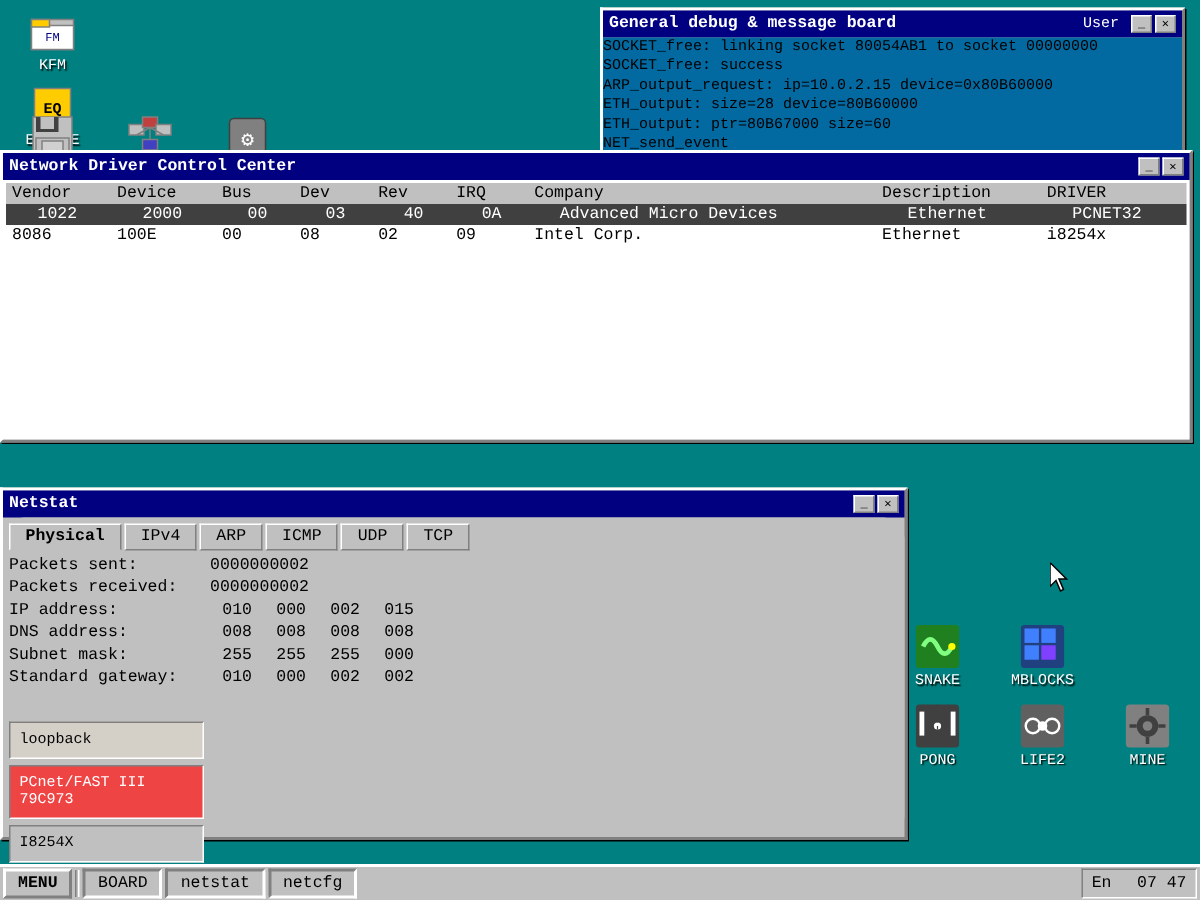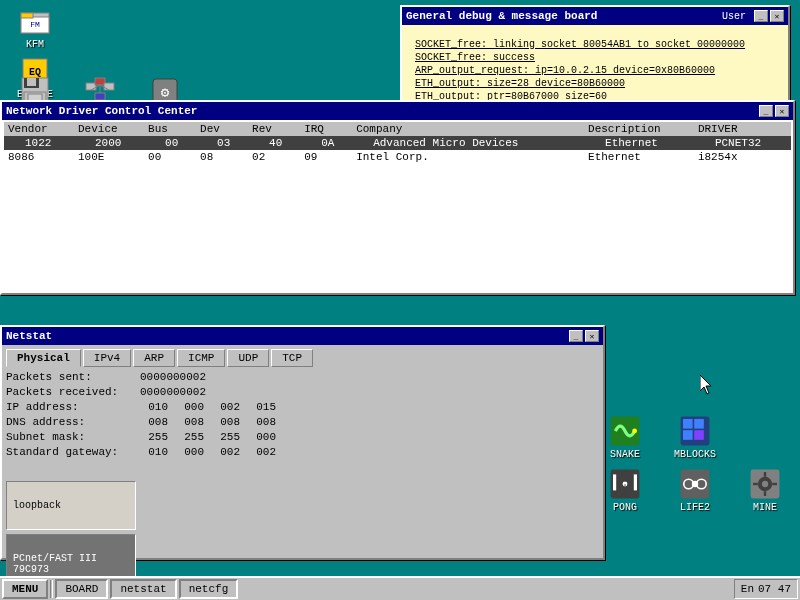--- a/index.html
+++ b/index.html
@@ -79,28 +79,27 @@
     }
 
     
     #debug-window {
       top: 5px;
       left: 400px;
       width: 390px;
       height: 115px;
     }
     .debug-content {
-      background: #fef9c3;
-      padding: 13px;
+      background: #0369a1;
+      padding: 0;
       font-size: 10px;
       font-family: 'Courier New', monospace;
       color: black;
       height: calc(100% - 18px);
       overflow: hidden;
-      text-decoration: underline;
     }
     .debug-content .debug-line {
       line-height: 13px;
       white-space: nowrap;
     }
 
     
     #netdriver-window {
       top: 100px;
       left: 0px;
@@ -207,27 +206,27 @@
     .netstat-right {
       width: 130px;
       display: flex;
       flex-direction: column;
       gap: 4px;
     }
     .netstat-adapter {
       background: #c0c0c0;
       border: 1px solid;
       border-color: #808080 #ffffff #ffffff #808080;
-      padding: 18px 6px;
+      padding: 6px 6px;
       font-size: 10px;
       cursor: pointer;
       color: black;
     }
     .netstat-adapter.selected {
-      background: #737373;
+      background: #ef4444;
       color: white;
       font-family: Liberation Mono, monospace;
     }
     .netstat-adapter.loopback {
       background: #d4d0c8;
     }
 
     
     #taskbar {
       position: absolute;
@@ -263,21 +262,21 @@
       font-size: 11px;
       cursor: pointer;
       height: 20px;
       display: flex;
       align-items: center;
     }
     .taskbar-spacer { flex: 1; }
     .taskbar-tray {
       display: flex;
       align-items: center;
-      gap: 4px;
+      gap: 17px;
       border: 1px solid;
       border-color: #808080 #ffffff #ffffff #808080;
       padding: 1px 6px;
       height: 20px;
       font-size: 11px;
     }
     .game-row {
       display: flex;
       gap: 10px;
       margin-bottom: 8px;

